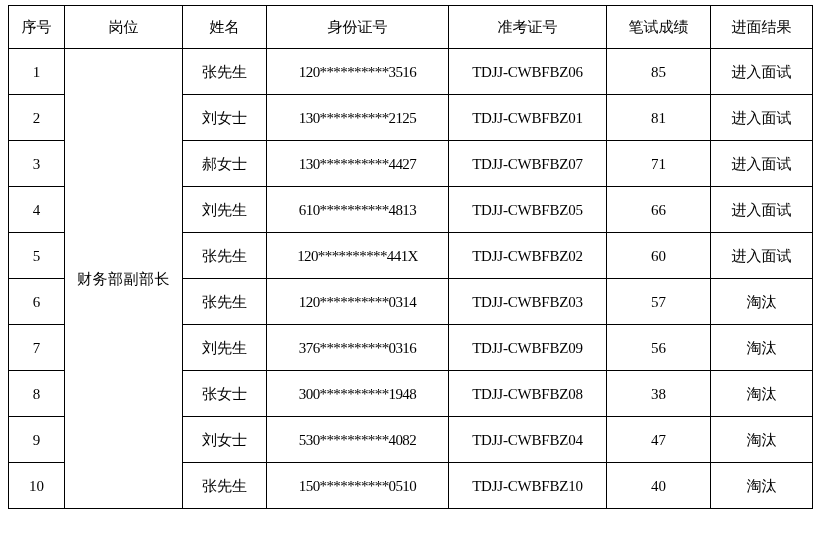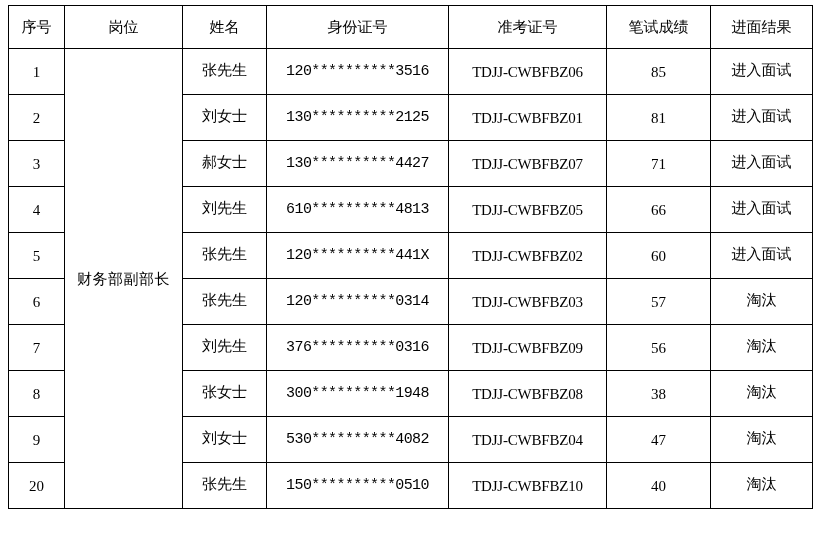--- a/index.html
+++ b/index.html
@@ -52,30 +52,30 @@
   col.c-ticket{ width: 158px; }
   col.c-score { width: 104px; }
   col.c-result{ width: 102px; }
 
   .mono {
     font-family: Liberation Serif, serif;
     font-size: 13px;
     letter-spacing: -0.2px;
   }
   .mono-id {
-    font-family: Liberation Mono, monospace;
+    font-family: Liberation Serif, serif;
     font-size: 12.5px;
     letter-spacing: -0.6px;
   }
   .num {
     font-family: "Liberation Serif", "DejaVu Serif", serif;
     font-size: 15px;
   }
   .cn {
-    font-family: Liberation Mono, monospace;
+    font-family: Liberation Sans, sans-serif;
     font-size: 15px;
   }
   .post-cell {
     font-size: 15px;
     letter-spacing: 0.5px;
   }
 </style>
 </head>
 <body>
 
@@ -169,21 +169,21 @@
       </tr>
       <tr>
         <td class="num">9</td>
         <td class="cn">刘女士</td>
         <td class="mono-id">530**********4082</td>
         <td class="mono">TDJJ-CWBFBZ04</td>
         <td class="num">47</td>
         <td class="cn">淘汰</td>
       </tr>
       <tr>
-        <td class="num">20</td>
+        <td class="num">10</td>
         <td class="cn">张先生</td>
         <td class="mono-id">150**********0510</td>
         <td class="mono">TDJJ-CWBFBZ10</td>
         <td class="num">40</td>
         <td class="cn">淘汰</td>
       </tr>
     </tbody>
   </table>
 </div>
 

